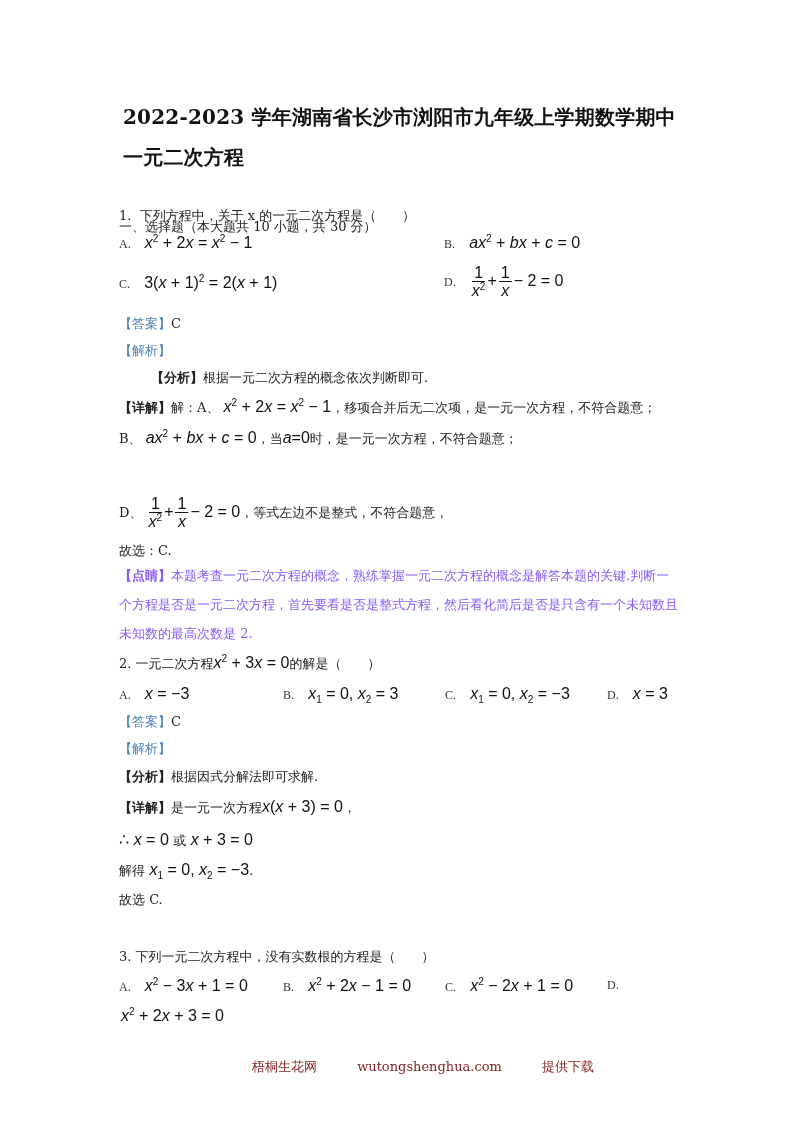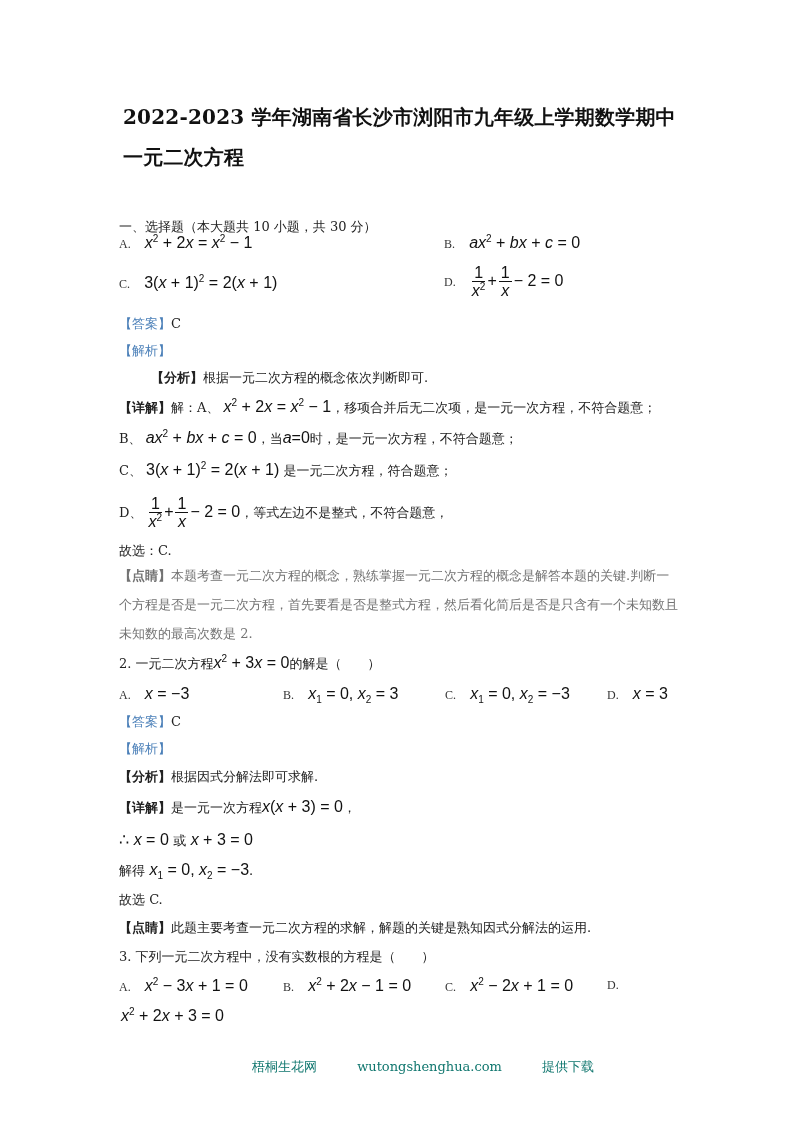--- a/index.html
+++ b/index.html
@@ -13,34 +13,38 @@
   .math { font-family: Liberation Sans, sans-serif; font-size: 16px; color: #111; margin-top: 48px; }
   .math i { font-style: italic; }
   sup, sub { font-size: 10px; line-height: 0; }
   .blue { color: #4a7fb8; }
   .bold-bracket { font-weight: bold; }
   .opt { position: absolute; font-size: 13px; white-space: nowrap; }
   .opt .letter { font-family: "Liberation Serif", serif; font-size: 12px; margin-right: 10px; color:#333; }
   .frac { display: inline-flex; flex-direction: column; align-items: center; vertical-align: middle;
           line-height: 17px; margin: 0 2px; }
   .frac .num { border-bottom: 1px solid #111; padding: 0 2px; }
-  .para { position: absolute; left: 119px; width: 560px; font-size: 13px; line-height: 29px; color: #737373; }
-  .footer { position: absolute; top: 1058px; left: 252px; font-size: 13px; color: #0f766e; white-space: nowrap; }
+  .para { position: absolute; left: 119px; width: 560px; font-size: 13px; line-height: 29px; color: #8b5cf6; }
+  .footer { position: absolute; top: 1058px; left: 252px; font-size: 13px; color: #7f1d1d; white-space: nowrap; }
   .footer span { margin-right: 36px; }
 </style>
 </head>
 <body>
 
 <div class="page">
 
   <div class="title" style="top:104px;">2022-2023 学年湖南省长沙市浏阳市九年级上学期数学期中</div>
   <div class="title" style="top:144px;">一元二次方程</div>
 
   <div class="line" style="top:178px;margin-top:40px;">一、选择题（本大题共 10 小题，共 30 分）</div>
 
+  <div class="line" style="top:207px;">
+    <span>1.</span>&nbsp;
+    <span>下列方程中，关于 x 的一元二次方程是（　　）</span>
+  </div>
 
   <div class="opt" style="left:119px; top:234px;">
     <span class="letter">A.</span>
     <span class="math"><i>x</i><sup>2</sup> + 2<i>x</i> = <i>x</i><sup>2</sup> − 1</span>
   </div>
   <div class="opt" style="left:444px; top:234px;">
     <span class="letter">B.</span>
     <span class="math"><i>ax</i><sup>2</sup> + <i>bx</i> + <i>c</i> = 0</span>
   </div>
   <div class="opt" style="left:119px; top:274px;">
@@ -69,25 +73,20 @@
   <div class="line" style="top:369px;margin-left:32px;">
     <span class="bold-bracket">【分析】</span><span>根据一元二次方程的概念依次判断即可.</span>
   </div>
   <div class="line" style="top:398px;">
     <span class="bold-bracket">【详解】</span><span>解：A、</span>
     <span class="math"><i>x</i><sup>2</sup> + 2<i>x</i> = <i>x</i><sup>2</sup> − 1</span><span>，移项合并后无二次项，是一元一次方程，不符合题意；</span>
   </div>
   <div class="line" style="top:429px;">
     <span>B、</span>
     <span class="math"><i>ax</i><sup>2</sup> + <i>bx</i> + <i>c</i> = 0</span><span>，当</span><span class="math"><i>a</i>=0</span><span>时，是一元一次方程，不符合题意；</span>
-  </div>
-  <div class="line" style="top:461px;">
-    <span>C、</span>
-    <span class="math">3(<i>x</i> + 1)<sup>2</sup> = 2(<i>x</i> + 1)</span>
-    <span>是一元二次方程，符合题意；</span>
   </div>
   <div class="line" style="top:495px;">
     <span>D、</span>
     <span class="math"><span class="frac">
           <span class="num">1</span>
           <span><i>x</i><sup>2</sup></span>
         </span>+<span class="frac">
           <span class="num">1</span>
           <span><i>x</i></span>
         </span>− 2 = 0</span><span>，等式左边不是整式，不符合题意，</span>
@@ -130,23 +129,20 @@
   <div class="line" style="top:798px;">
     <span class="bold-bracket">【详解】</span><span>是一元一次方程</span><span class="math"><i>x</i>(<i>x</i> + 3) = 0</span><span>，</span>
   </div>
   <div class="line" style="top:831px;">
     <span class="math">∴</span><span class="math"> <i>x</i> = 0 </span><span>或</span><span class="math"> <i>x</i> + 3 = 0</span>
   </div>
   <div class="line" style="top:861px;">
     <span>解得</span><span class="math"> <i>x</i><sub>1</sub> = 0, <i>x</i><sub>2</sub> = −3</span><span>.</span>
   </div>
   <div class="line" style="top:891px;">故选 C.</div>
-  <div class="line" style="top:919px;">
-    <span class="bold-bracket">【点睛】</span><span>此题主要考查一元二次方程的求解，解题的关键是熟知因式分解法的运用.</span>
-  </div>
 
   <div class="line" style="top:948px;">
     <span>3.</span>&nbsp;<span>下列一元二次方程中，没有实数根的方程是（　　）</span>
   </div>
   <div class="opt" style="left:119px; top:977px;">
     <span class="letter">A.</span>
     <span class="math"><i>x</i><sup>2</sup> − 3<i>x</i> + 1 = 0</span>
   </div>
   <div class="opt" style="left:283px; top:977px;">
     <span class="letter">B.</span>

